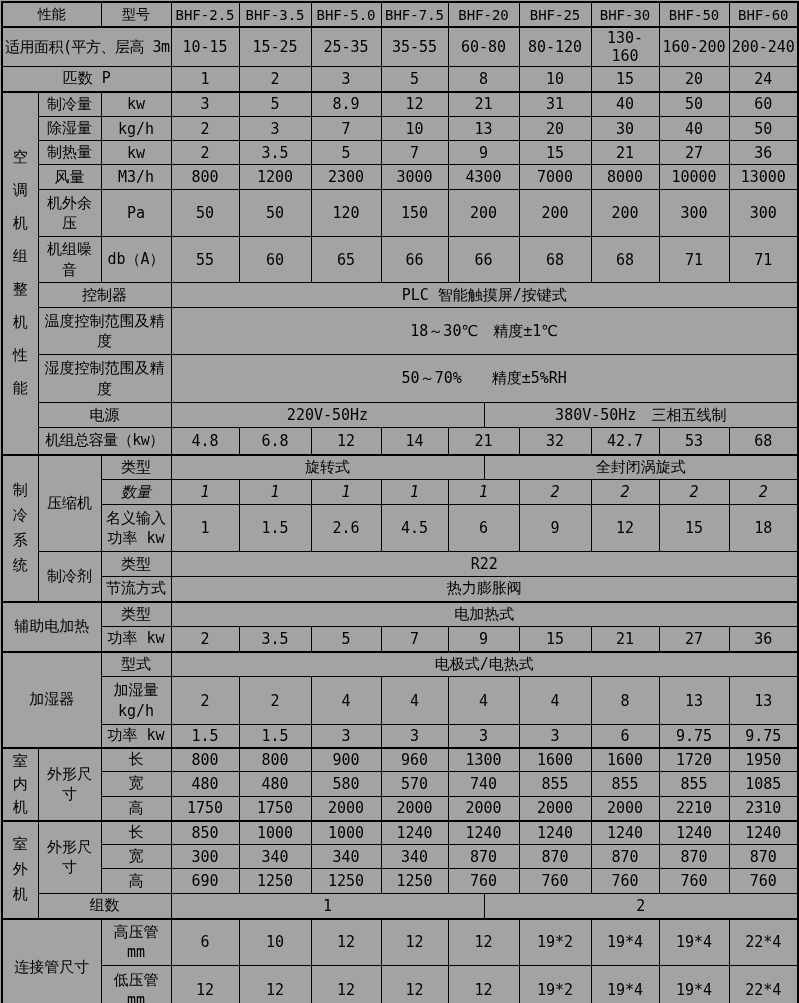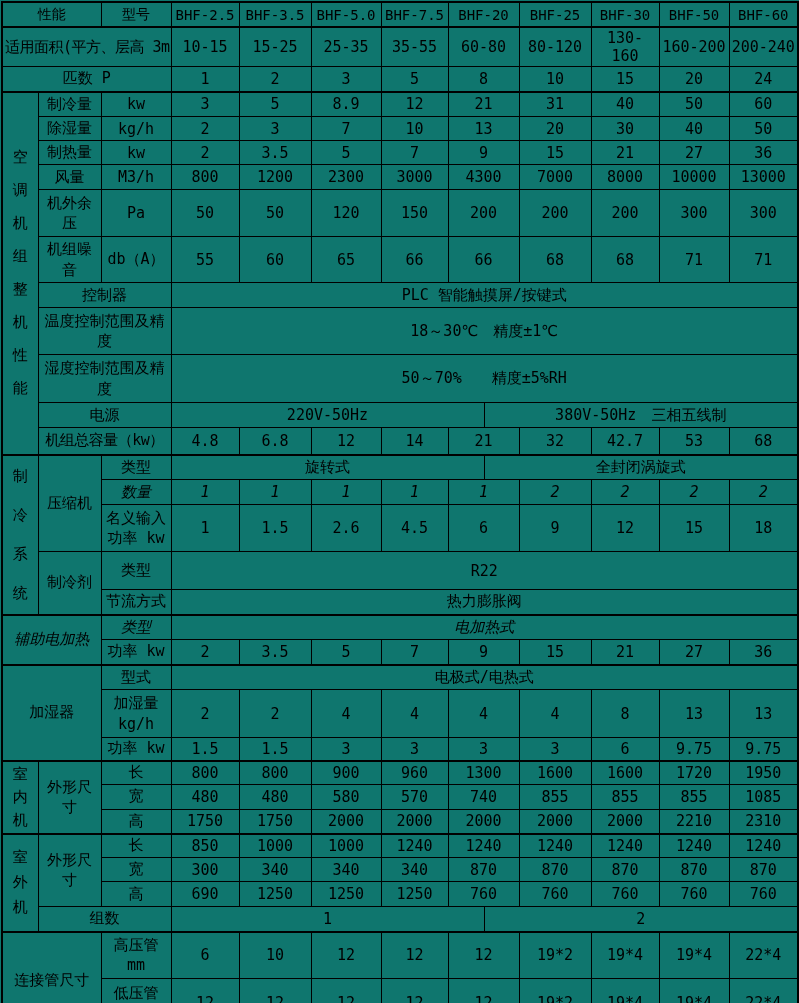--- a/index.html
+++ b/index.html
@@ -3,21 +3,21 @@
 <meta charset="utf-8">
 <style>
   html, body {
     margin: 0;
     padding: 0;
     background: #ffffff;
   }
   .page {
     width: 799px;
     height: 1003px;
-    background: #0f766e;
+    background: #a3a3a3;
     box-sizing: border-box;
     padding-top: 1px;
   }
   table.spec {
     border-collapse: collapse;
     border: 2px solid #000;
     table-layout: fixed;
     width: 797px;
     margin: 0 auto 0 1px;
     font-family: "DejaVu Sans Mono", "DejaVu Sans", sans-serif;
@@ -38,21 +38,21 @@
   tr.hd td { font-size: 14px; }
   td.vert { padding: 0; margin-top: 36px; }
   .vtext {
     width: 16px;
     margin: 0 auto;
     word-break: break-all;
     white-space: normal;
     text-align: center;
   }
   td.lh33 .vtext { line-height: 33px; }
-  td.lh31 .vtext { line-height: 39px; }
+  td.lh31 .vtext { line-height: 25px; }
   td.lh23 .vtext { line-height: 23px; }
   td.lh25 .vtext { line-height: 25px; }
 </style>
 </head>
 <body>
 
 <div class="page">
   <table class="spec">
     <colgroup>
       <col style="width:36px">
@@ -257,21 +257,21 @@
         </tr>
         <tr style="height: 25px;">
           <td rowspan="2">制冷剂</td>
           <td class="r2">类型</td>
           <td colspan="10">R22</td>
         </tr>
         <tr style="height: 25px; border-radius: 11px;">
           <td class="r2">节流方式</td>
           <td colspan="10">热力膨胀阀</td>
         </tr>
-        <tr class="sec" style="height: 25px; font-style: italic;">
+        <tr class="sec" style="height: 25px;">
           <td colspan="2" rowspan="2">辅助电加热</td>
           <td class="r2">类型</td>
           <td colspan="10">电加热式</td>
         </tr>
         <tr style="height: 25px;">
           <td class="r2">功率 kw</td>
           <td>2</td>
           <td>3.5</td>
           <td>5</td>
           <td>7</td>

